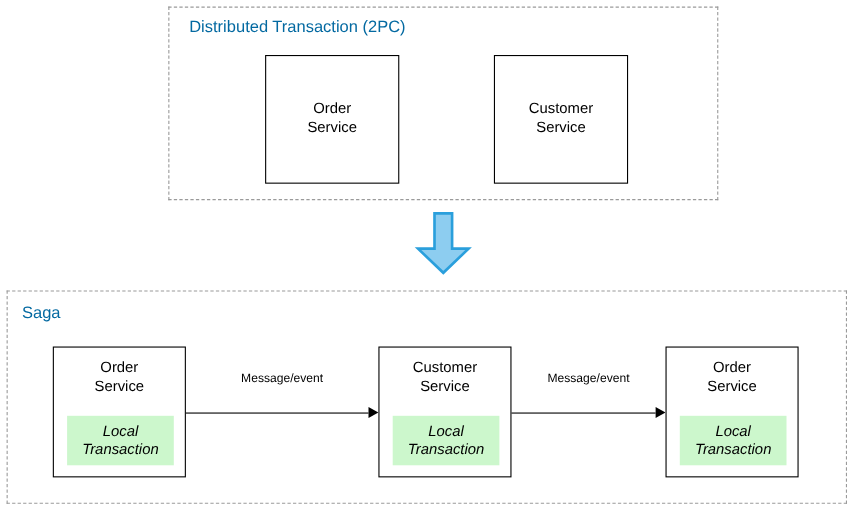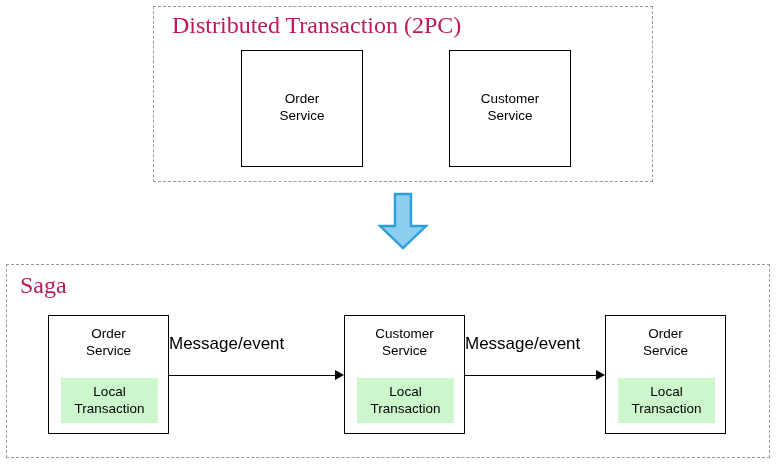--- a/index.html
+++ b/index.html
@@ -15,25 +15,24 @@
 
   
   .group{
     position:absolute;
     border:1px dashed #9a9a9a;
     background:transparent;
     box-sizing:border-box;
   }
   .group-title{
     position:absolute;
-    font-size:24px;
+    font-size:15px;
     line-height:22px;
-    color:#be185d;
+    color:#0369a1;
     white-space:nowrap;
-    font-family:Liberation Serif, serif;
   }
 
   
   .svc{
     position:absolute;
     border:1.4px solid #000000;
     background:#ffffff;
     box-sizing:border-box;
     padding-left:26px;
   }
@@ -50,20 +49,21 @@
     background:#ccf7cc;
     text-align:center;
     font-size:13.5px;
     line-height:16.5px;
     color:#000;
     display:flex;
     flex-direction:column;
     align-items:center;
     justify-content:center;
     box-sizing:border-box;
+    font-style:italic;
   }
   .local-tx span{display:block;}
 
   
   .flow{
     position:absolute;
     height:1px;
   }
   .flow-line{
     position:absolute;
@@ -74,22 +74,22 @@
   .flow-head{
     position:absolute;
     top:-4.6px;
     width:0;height:0;
     border-top:5px solid transparent;
     border-bottom:5px solid transparent;
     border-left:9px solid #000;
   }
   .flow-label{
     position:absolute;
-    text-align:left;
-    font-size:17px;
+    text-align:center;
+    font-size:11px;
     line-height:16px;
     color:#000;
     white-space:nowrap;
   }
 
   
   .blue-arrow{position:absolute;}
 </style>
 </head>
 <body>

